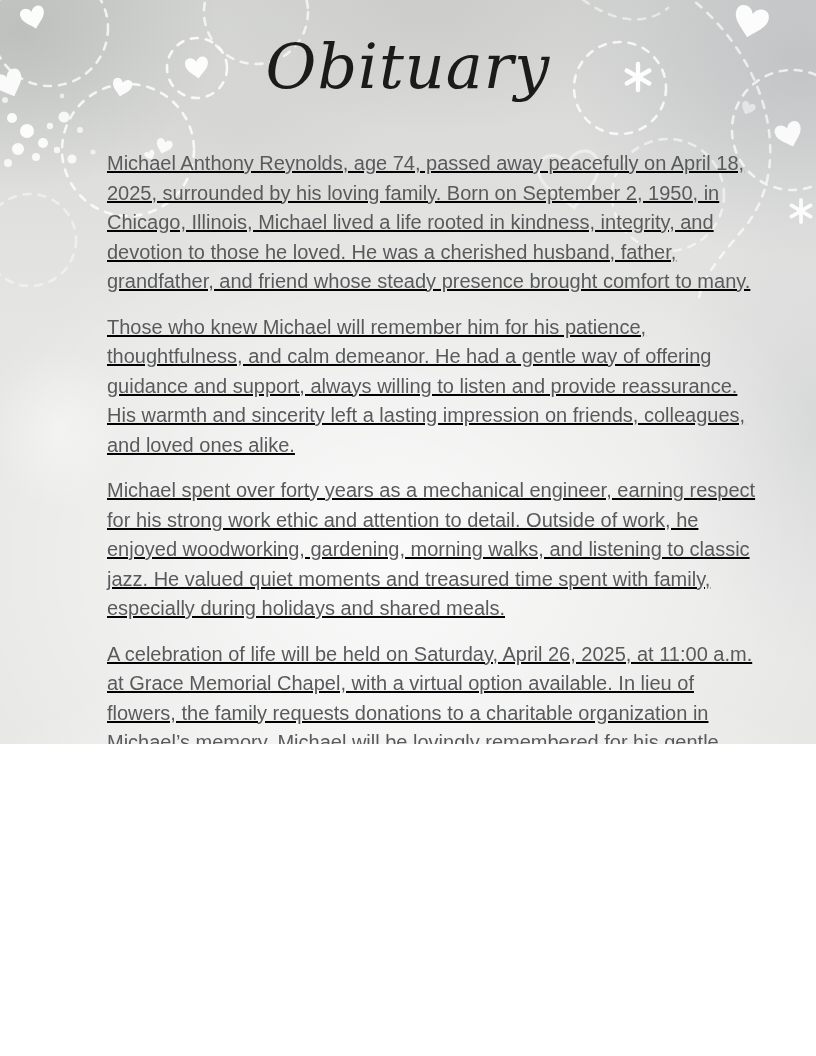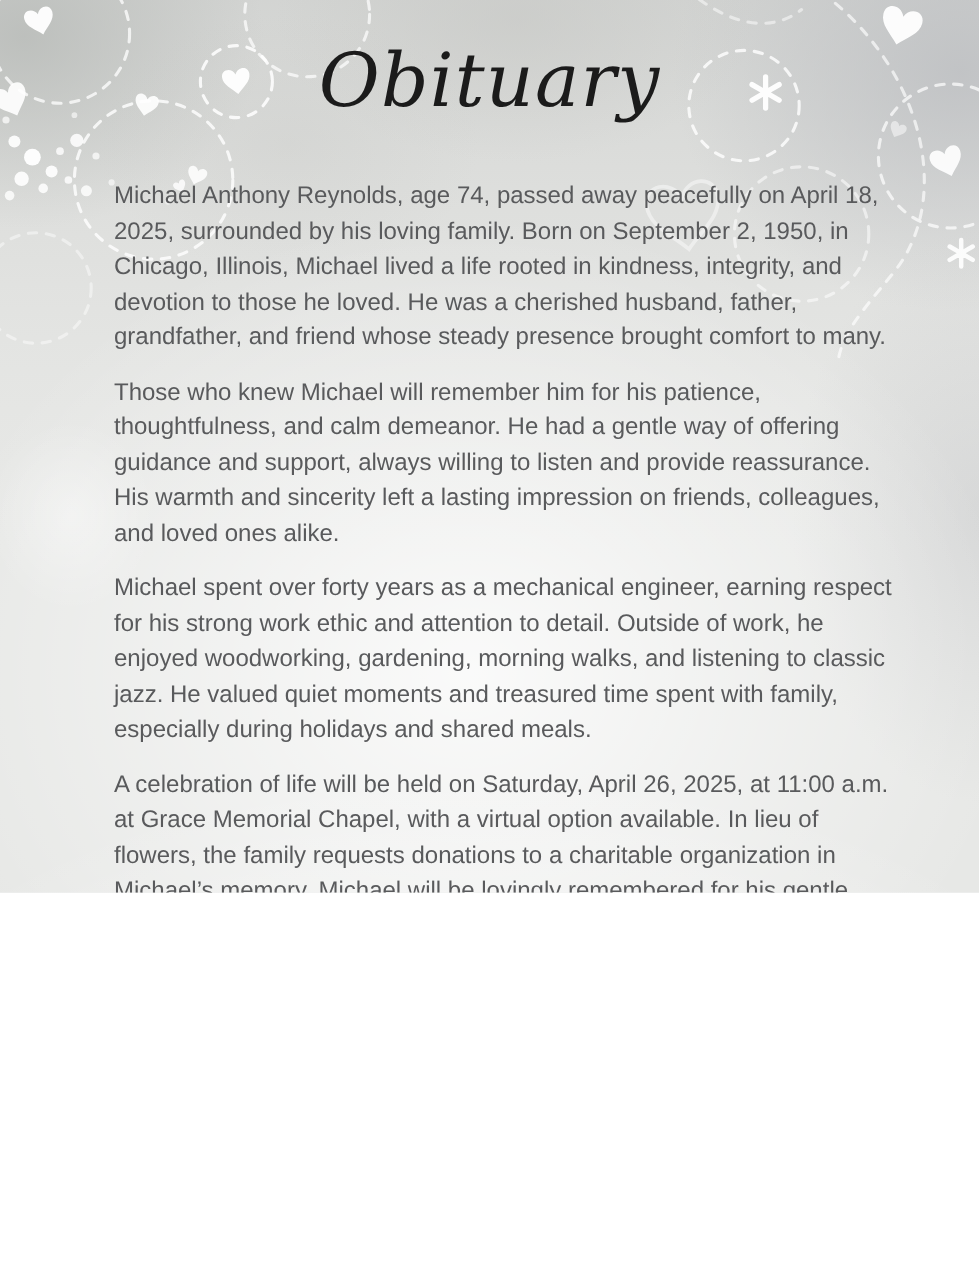--- a/index.html
+++ b/index.html
@@ -22,24 +22,25 @@
     z-index: 2;
     font-family: "DejaVu Serif", serif;
     font-style: italic;
     font-weight: 500;
     font-size: 62px;
     letter-spacing: 1px;
     color: #1b1b1b;
   }
   .body-text {
     position: absolute;
-    left: 95px;
+    left: 107px;
     top: 149px;
     width: 656px;
     z-index: 2;
+    text-decoration: underline;
   }
   .body-text p {
     margin: 0 0 16px 0;
     font-size: 20px;
     line-height: 29.5px;
     color: #595a5c;
   }
 </style>
 </head>
 <body>

